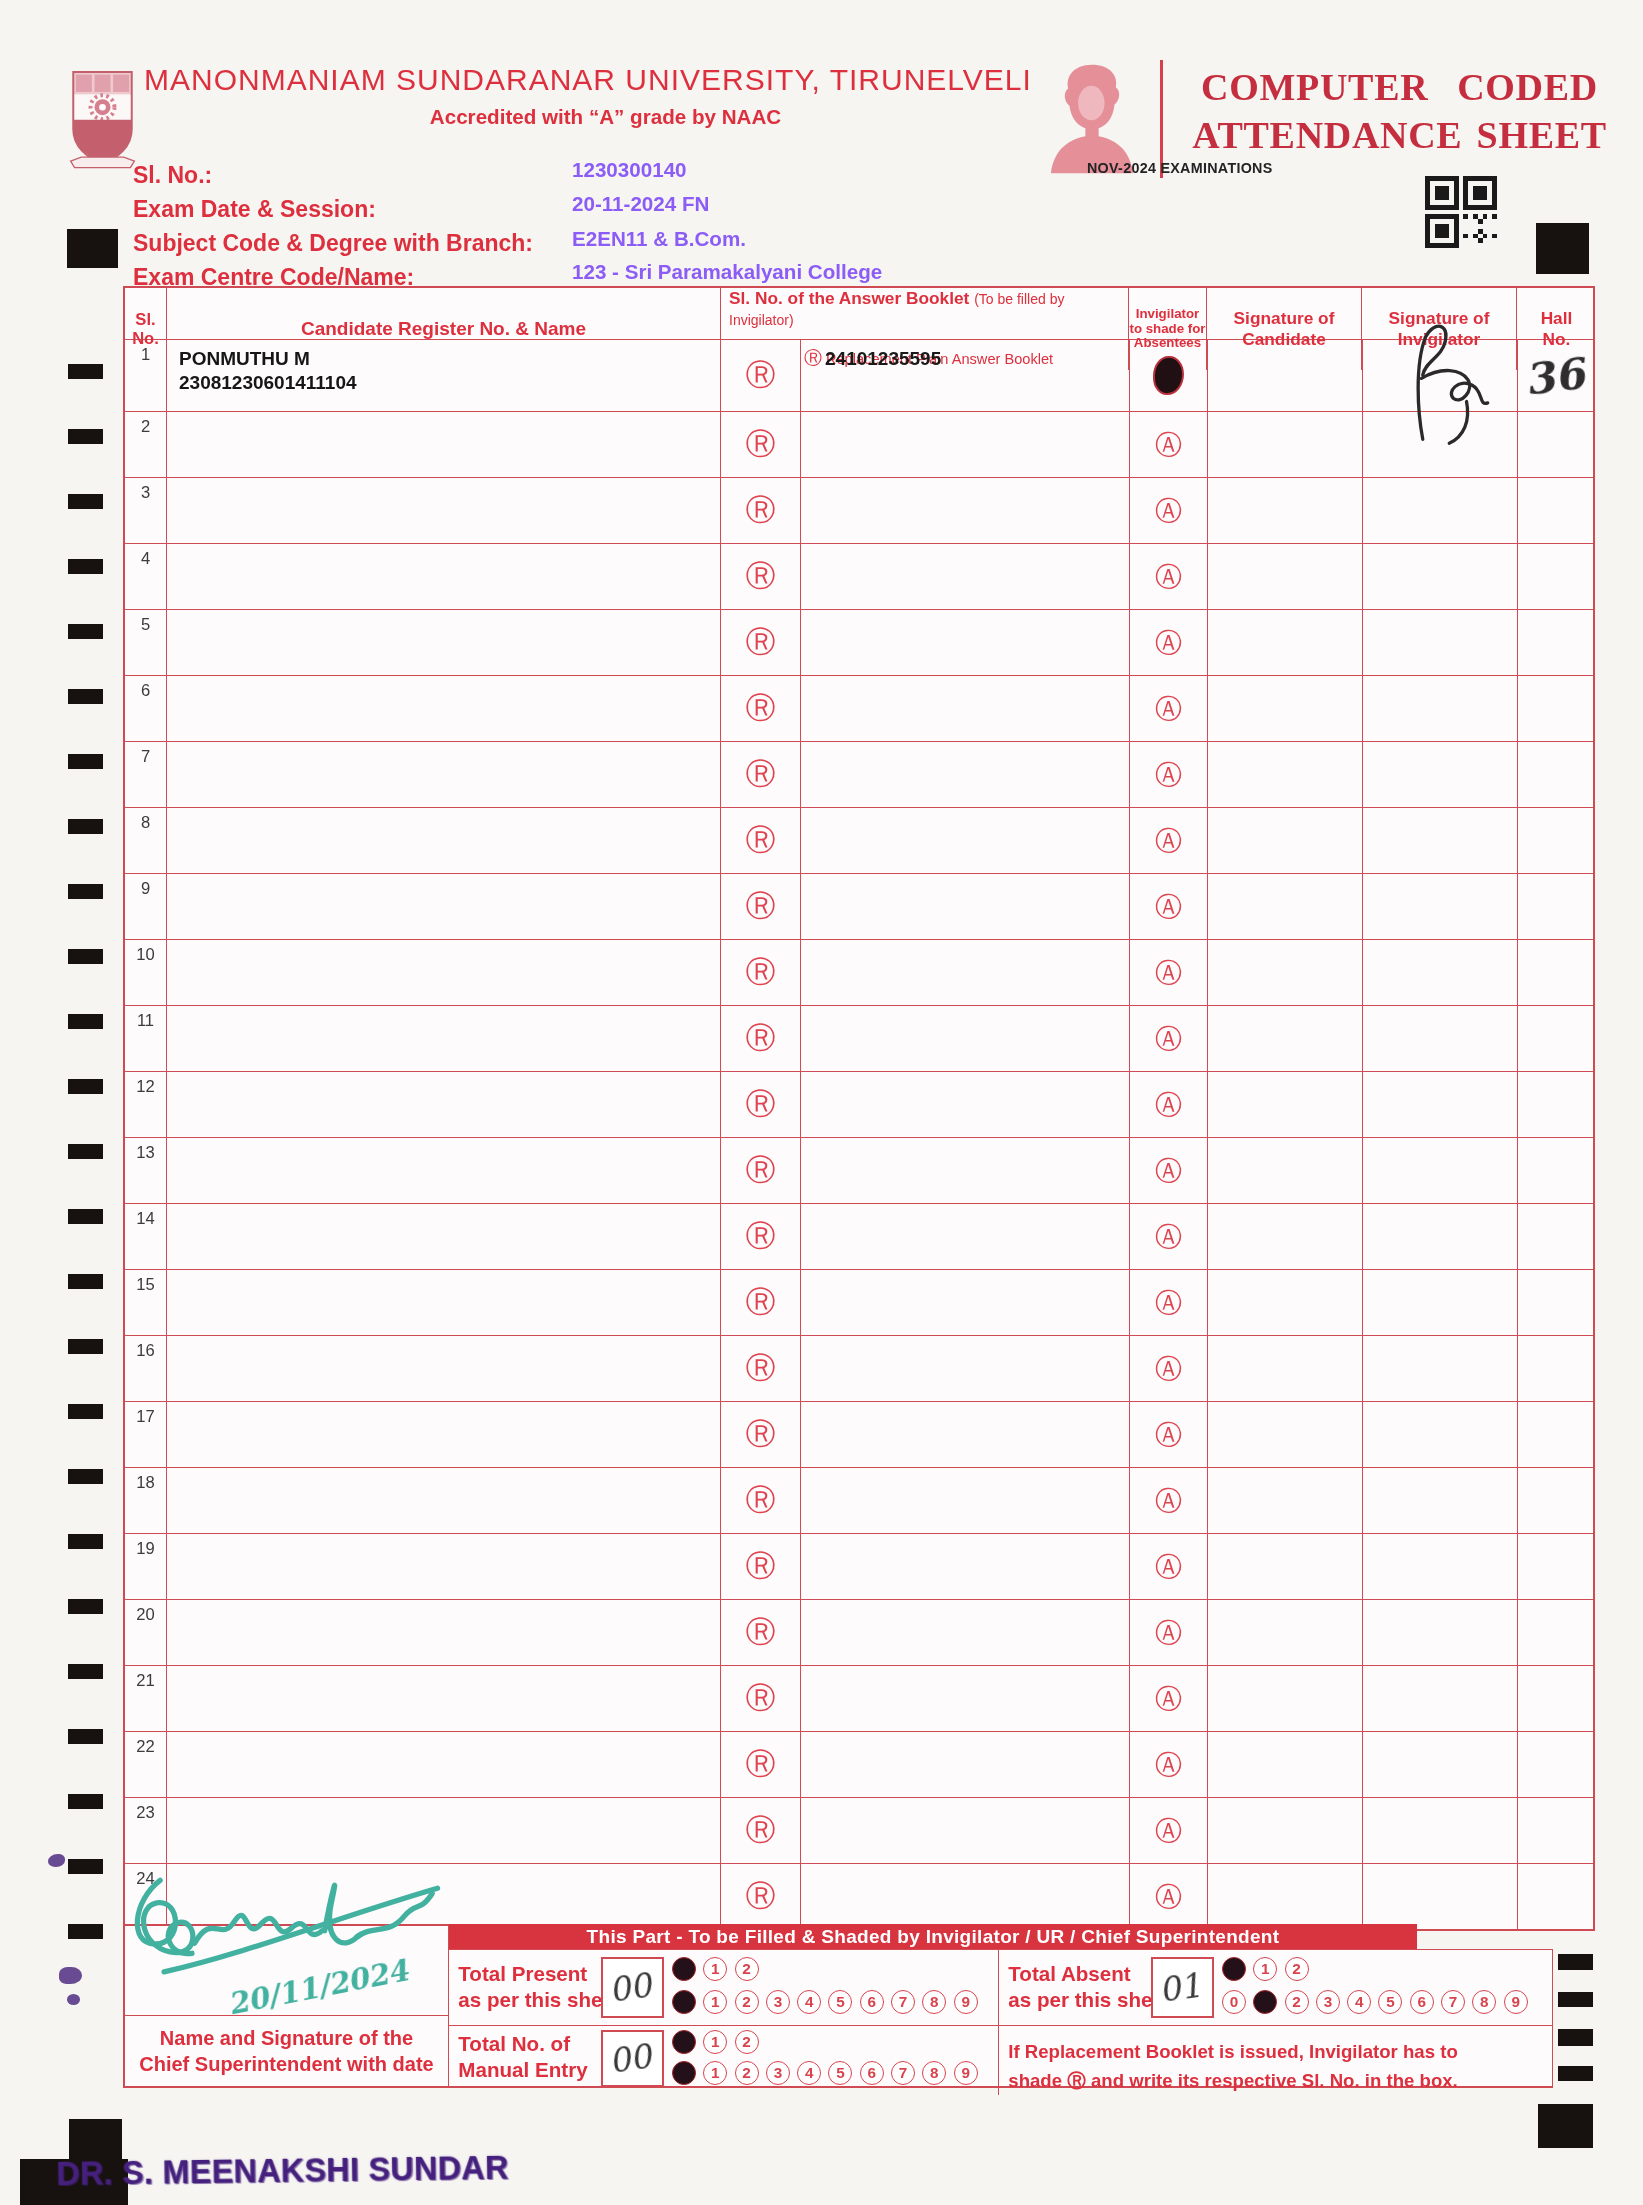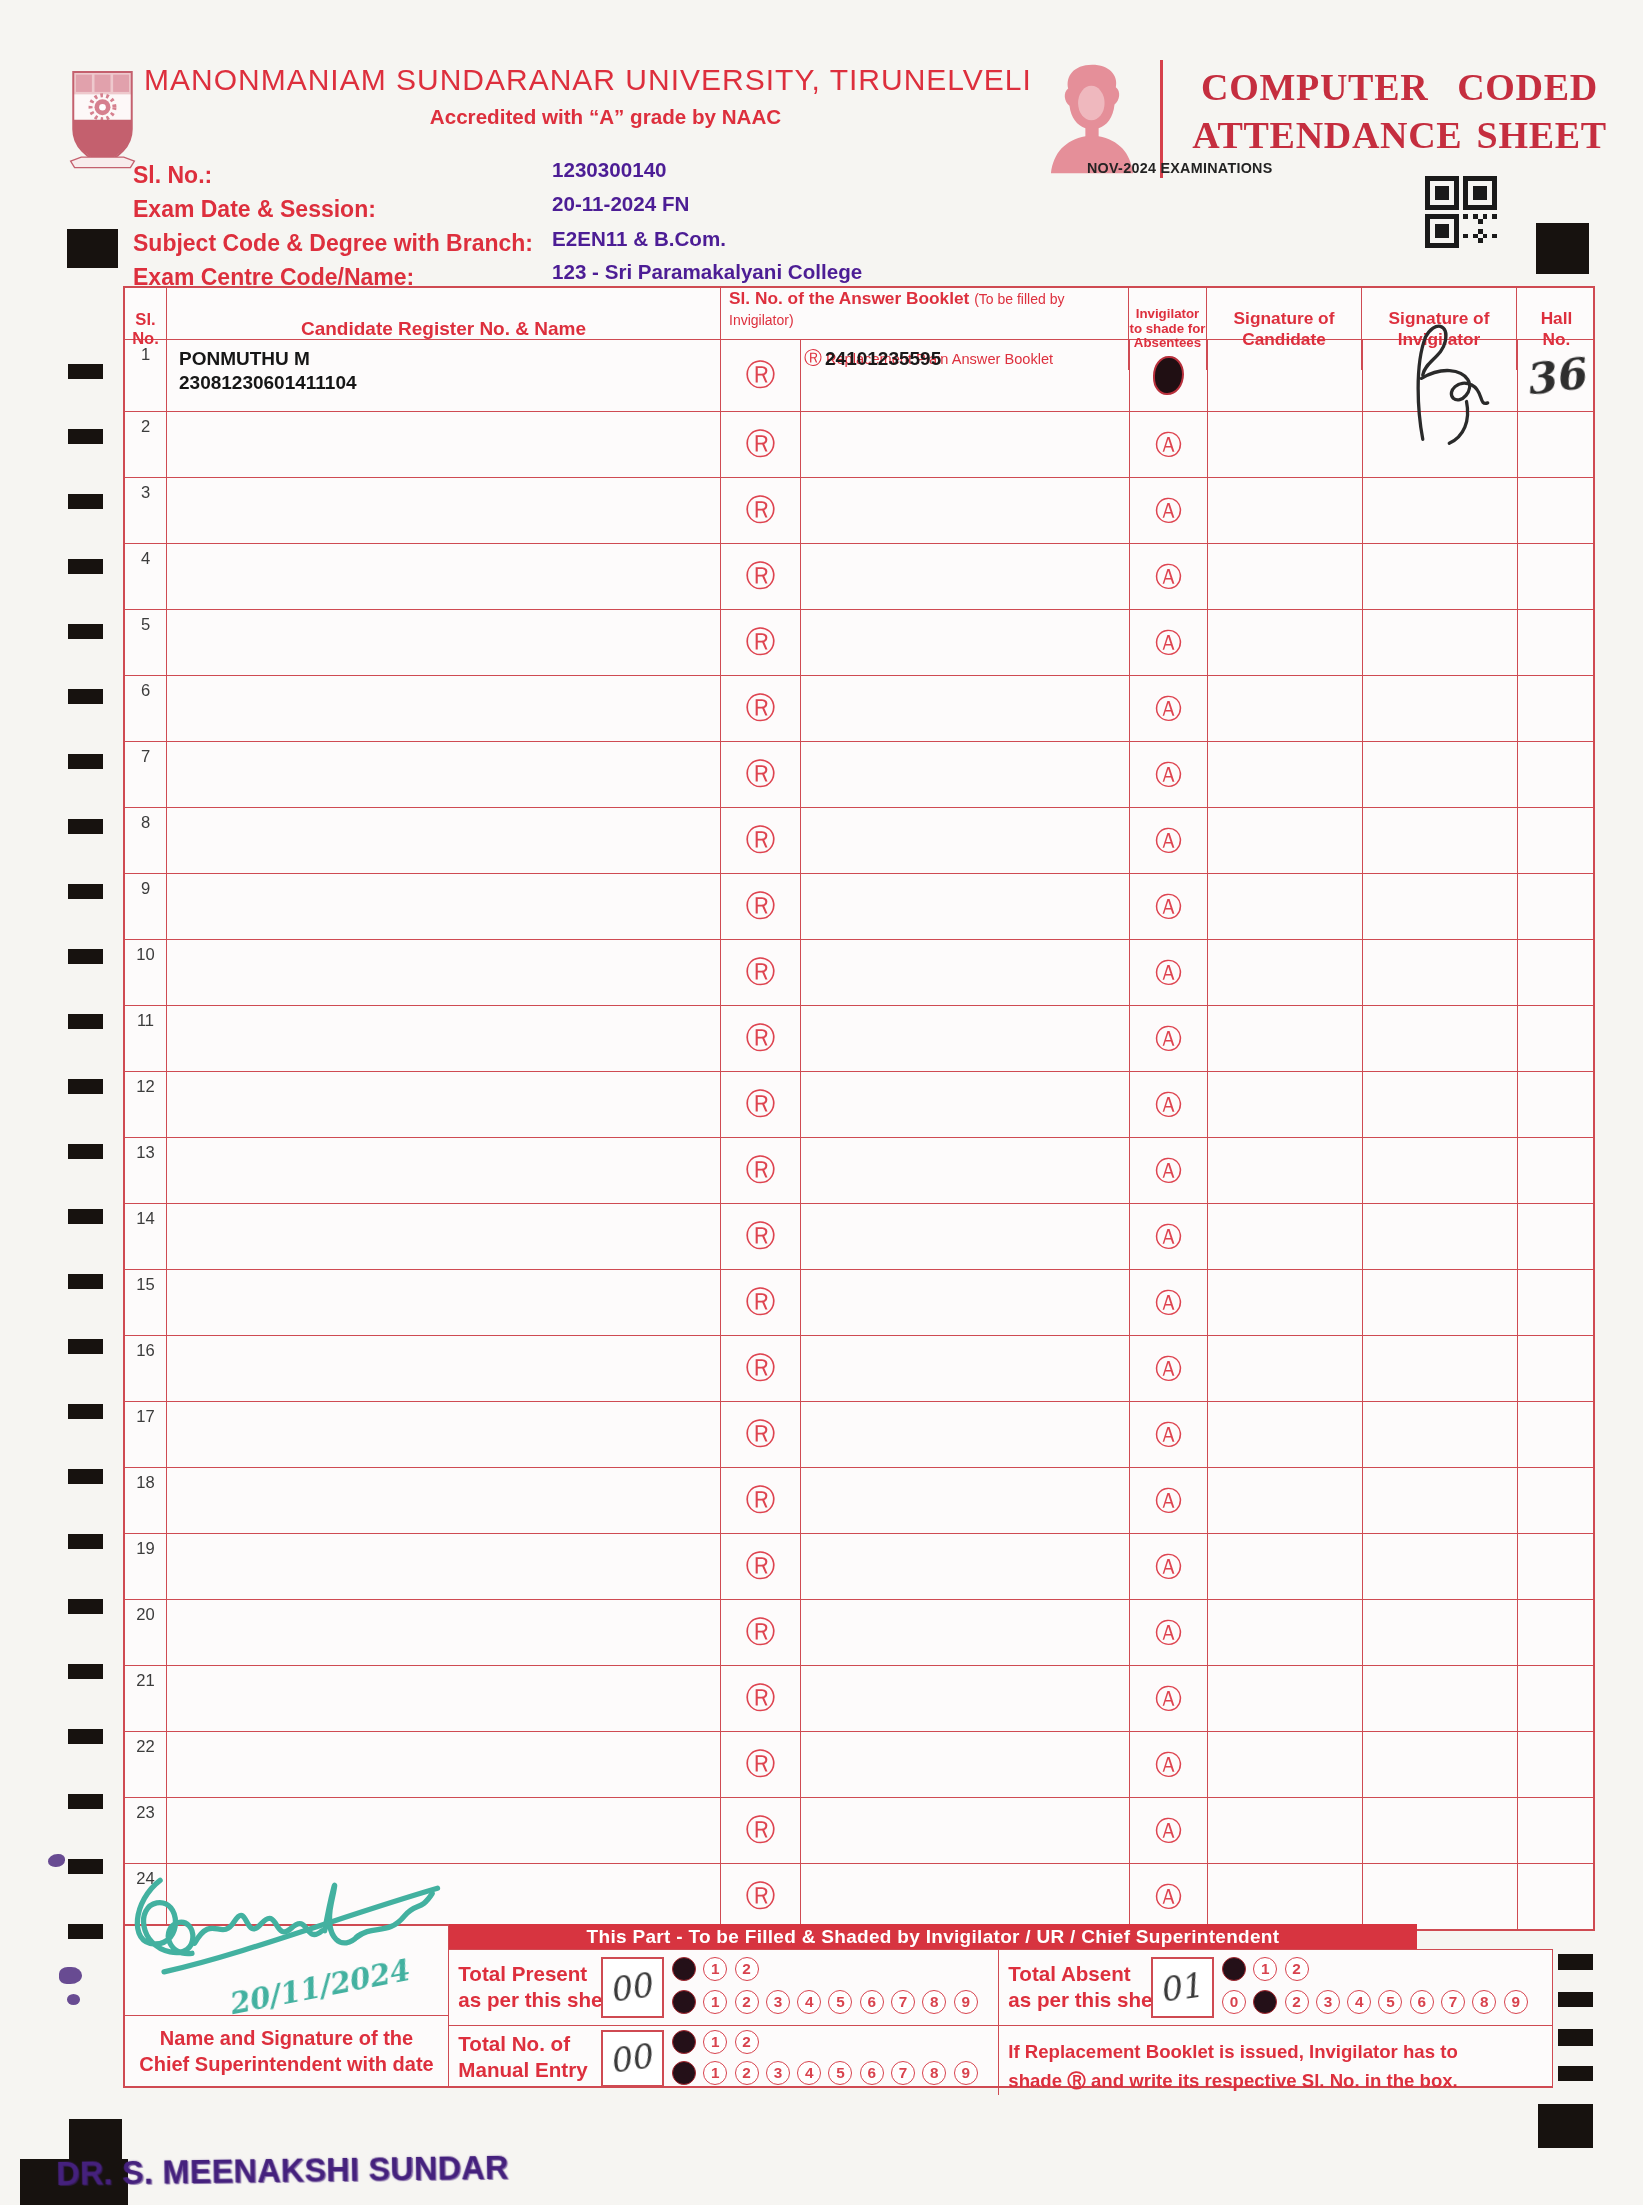--- a/index.html
+++ b/index.html
@@ -12,21 +12,21 @@
   
   #univ-name{left:144px;top:63px;font-size:30px;font-weight:400;color:#dd2f3d;letter-spacing:1px;white-space:nowrap}
   #accred{left:313px;top:105px;width:585px;text-align:center;font-size:20.6px;font-weight:700;color:#dd2f3d}
   #title-divider{left:1160px;top:60px;width:2.7px;height:118px;background:#d6404b}
   #sheet-title{left:1176px;top:63px;width:447px;text-align:center;color:#c52e3f;font-family:"Liberation Serif",serif;font-weight:700;font-size:38px;line-height:48px;letter-spacing:0.7px}
   #sheet-title .l1{word-spacing:18.6px}
   #sheet-title .l2{word-spacing:4px}
   #session{left:1087px;top:160px;font-size:14.3px;font-weight:700;color:#232323;letter-spacing:0.3px}
   
   .meta-label{left:133px;font-size:23px;font-weight:700;color:#dd2f3d;white-space:nowrap}
-  .meta-value{left:552px;font-size:20.6px;font-weight:700;color:#4c1d95;white-space:nowrap}
+  .meta-value{left:572px;font-size:20.6px;font-weight:700;color:#8b5cf6;white-space:nowrap}
   
   .blackmark{position:absolute;background:#17120f}
   #marks-left{left:68px;top:364px;width:35px;height:1580px;
     background:repeating-linear-gradient(to bottom,#17120f 0 14.6px,transparent 14.6px 65px)}
   
   #table{left:123px;top:286px;width:1472px;border:2px solid #cf4a52;background:#fdfbfb;box-sizing:border-box}
   #thead{display:grid;grid-template-columns:41px 554px 408px 78px 155px 155px 80px;height:51px;border-bottom:1.3px solid #cf4a52}
   #thead>div{border-left:1.3px solid #cf4a52;display:flex;flex-direction:column;justify-content:center;align-items:center;text-align:center;color:#dd2f3d;font-weight:700}
   #thead>div:first-child{border-left:none}
   .h-sl{font-size:16.6px;line-height:19px}

